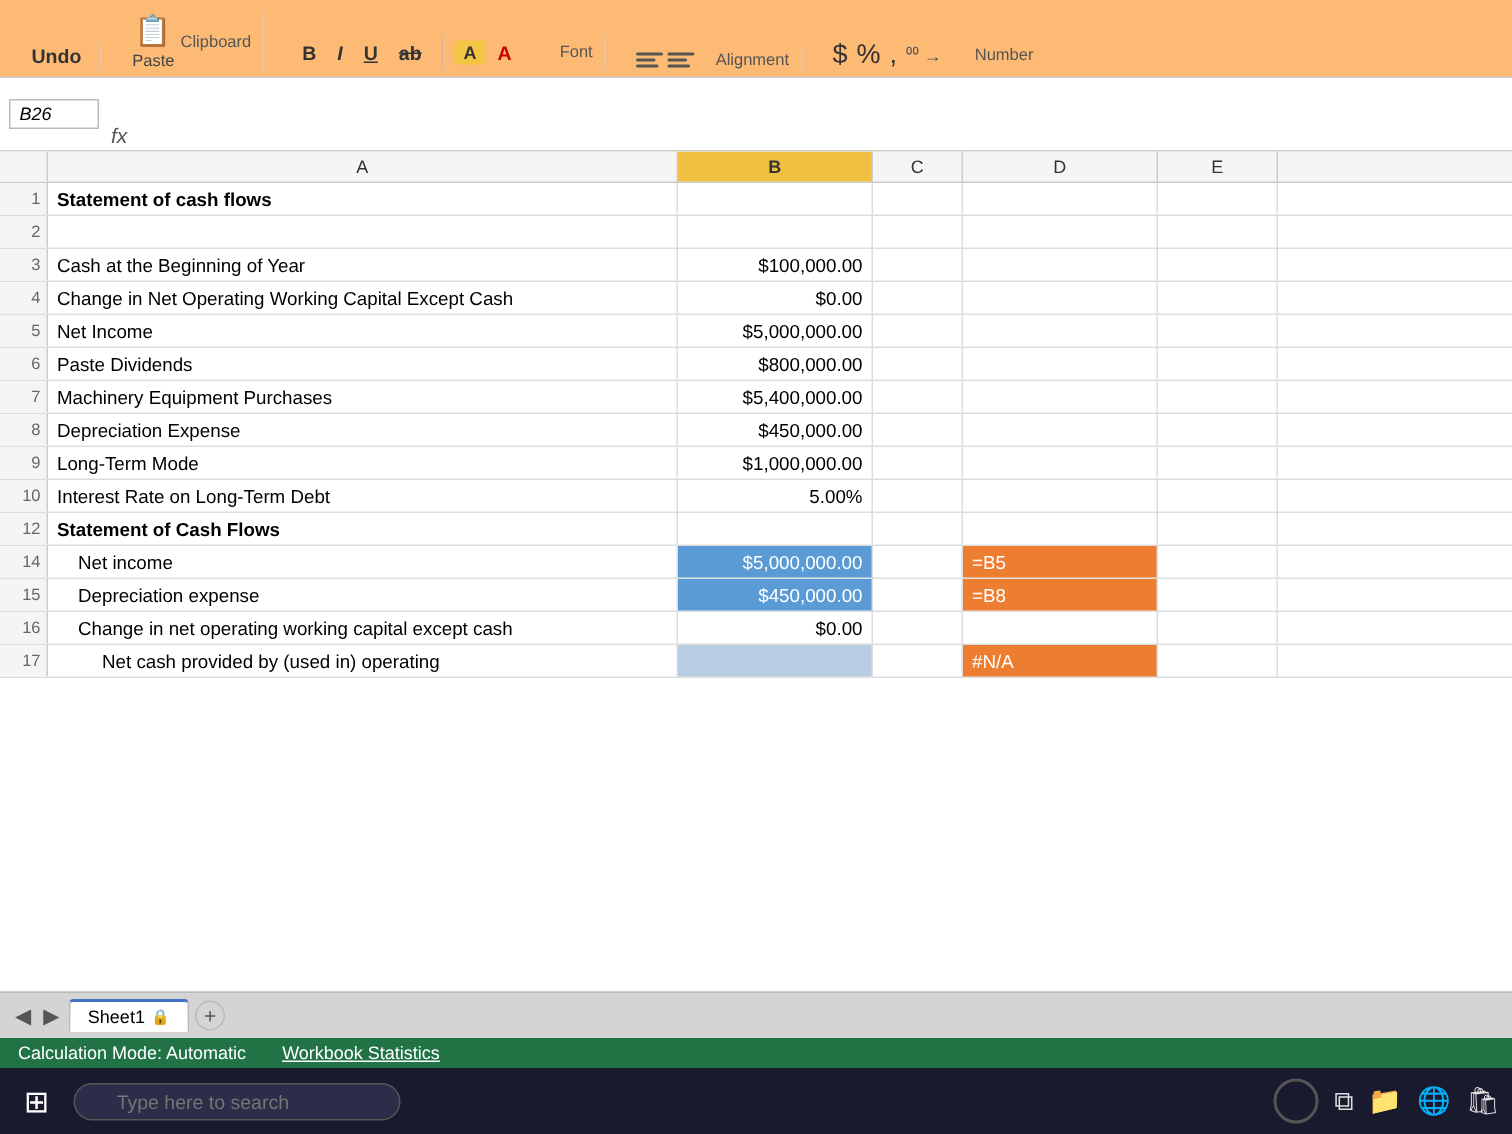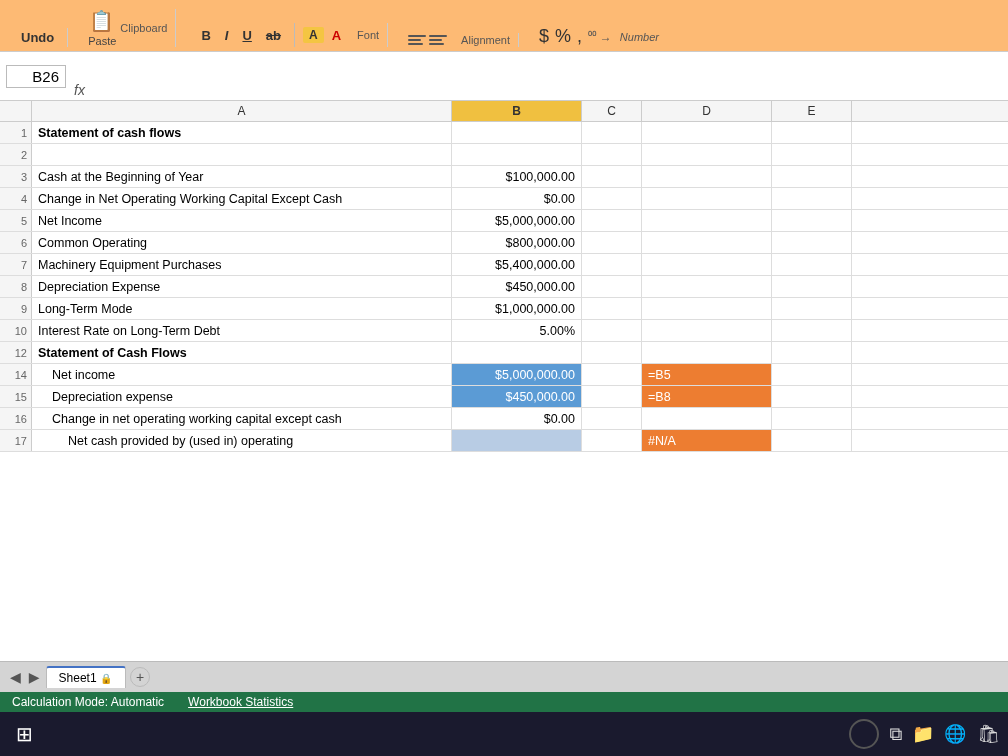--- a/index.html
+++ b/index.html
@@ -120,24 +120,25 @@
       border-bottom: 1px solid #ccc;
       display: flex;
       align-items: center;
       padding: 2px 6px;
       gap: 8px;
       min-height: 26px;
     }
     .cell-ref {
       border: 1px solid #bbb;
       padding: 2px 6px;
-      font-size: 15px;
+      font-size: 12px;
       min-width: 60px;
-      text-align: right;
+      text-align: left;
       background: #fff;
+      font-style: italic;
     }
     .formula-icon {
       font-style: italic;
       font-size: 14px;
       color: #555;
       cursor: pointer;
       margin-top: 28px;
     }
     .formula-input {
       flex: 1;
@@ -374,21 +375,21 @@
     <span class="toolbar-label">Clipboard</span>
   </div>
   <div class="toolbar-group">
     <button class="toolbar-btn bold">B</button>
     <button class="toolbar-btn italic">I</button>
     <button class="toolbar-btn" style="text-decoration:underline;">U</button>
     <button class="toolbar-btn" style="text-decoration:line-through;">ab</button>
     <div class="toolbar-separator"></div>
     <button class="highlight-btn">A</button>
     <button class="font-color-btn">A</button>
-    <span class="toolbar-label" style="margin-left:8px;">Font</span>
+    <span class="toolbar-label" style="margin-left:24px;">Font</span>
   </div>
   <div class="toolbar-group">
     <div class="align-icons">
       <div class="align-icon">
           <span></span>
           <span></span>
           <span></span>
         </div>
       <div class="align-icon">
           <span></span>
@@ -401,21 +402,21 @@
   <div class="toolbar-group">
     <span class="dollar-area">
       <span style="cursor:pointer;font-size:18px;">$</span>
       <span style="cursor:pointer;font-size:18px;">%</span>
       <span style="cursor:pointer;font-size:18px;">,</span>
       <span style="font-size:12px;color:#555;">
         <span style="cursor:pointer;">⁰⁰</span>
         <span style="cursor:pointer;">→</span>
       </span>
     </span>
-    <span class="toolbar-label" style="margin-left:4px;font-style:italic;">Number</span>
+    <span class="toolbar-label" style="margin-left:18px;">Number</span>
   </div>
 </div>
 
 <div class="formula-bar">
   <div class="cell-ref">B26</div>
   <span class="formula-icon">fx</span>
   <input class="formula-input" type="text" value="" style="">
 </div>
 
 <div class="spreadsheet-area">
@@ -466,21 +467,21 @@
       <div class="grid-row">
         <div class="row-num">5</div>
         <div class="cell cell-a">Net Income</div>
         <div class="cell cell-b">$5,000,000.00</div>
         <div class="cell cell-c"></div>
         <div class="cell cell-d"></div>
         <div class="cell cell-e"></div>
       </div>
       <div class="grid-row">
         <div class="row-num">6</div>
-        <div class="cell cell-a">Common Operating</div>
+        <div class="cell cell-a">Paste Dividends</div>
         <div class="cell cell-b">$800,000.00</div>
         <div class="cell cell-c"></div>
         <div class="cell cell-d"></div>
         <div class="cell cell-e"></div>
       </div>
       <div class="grid-row">
         <div class="row-num">7</div>
         <div class="cell cell-a">Machinery Equipment Purchases</div>
         <div class="cell cell-b">$5,400,000.00</div>
         <div class="cell cell-c"></div>
@@ -564,20 +565,24 @@
   <div class="sheet-tab-add">+</div>
 </div>
 
 <div class="status-bar">
   <span>Calculation Mode: Automatic</span>
   <span style="cursor:pointer;text-decoration:underline;">Workbook Statistics</span>
 </div>
 
 <div class="taskbar">
   <button class="taskbar-start">⊞</button>
+  <div class="taskbar-search-wrapper">
+    <span class="taskbar-search-icon">🔍</span>
+    <input class="taskbar-search" type="text" placeholder="Type here to search" style="">
+  </div>
   <div class="taskbar-right">
     <div class="taskbar-circle"></div>
     <span class="taskbar-icon">⧉</span>
     <span class="taskbar-icon">📁</span>
     <span class="taskbar-icon">🌐</span>
     <span class="taskbar-icon">🛍</span>
   </div>
 </div>
 
 </body></html>

